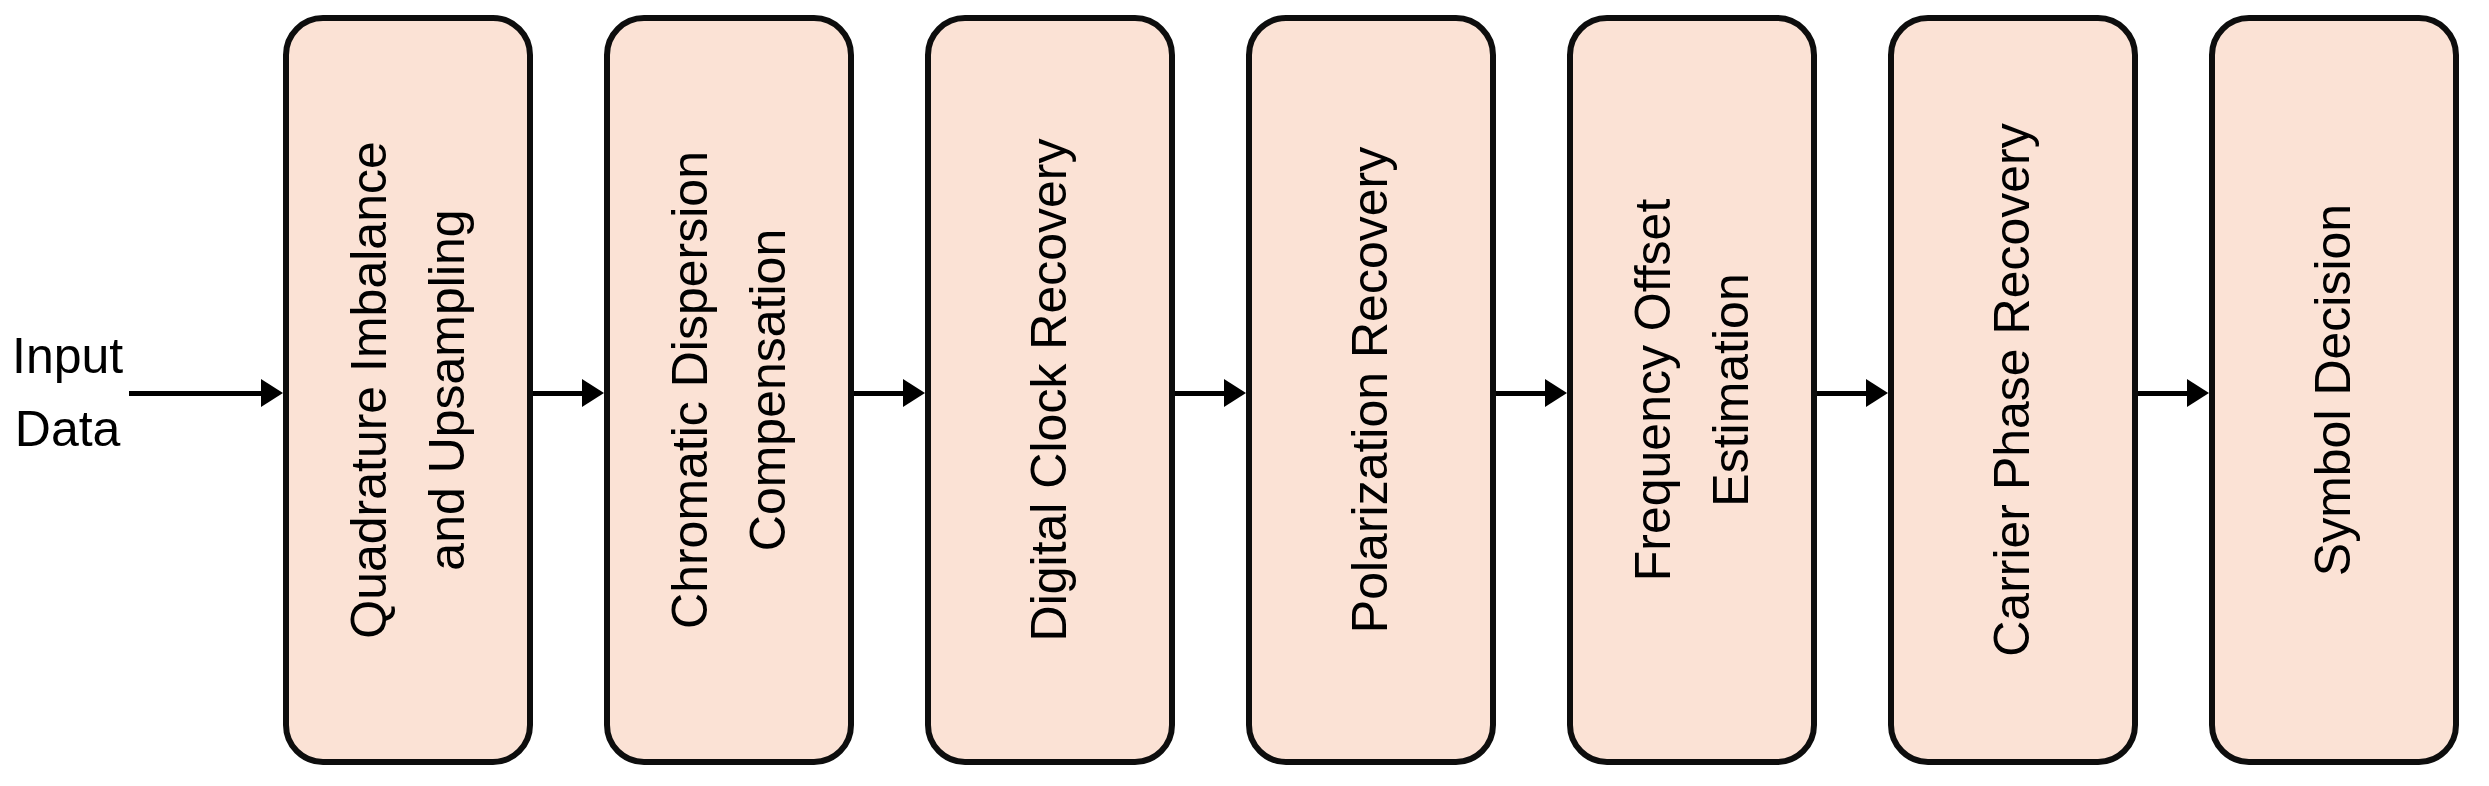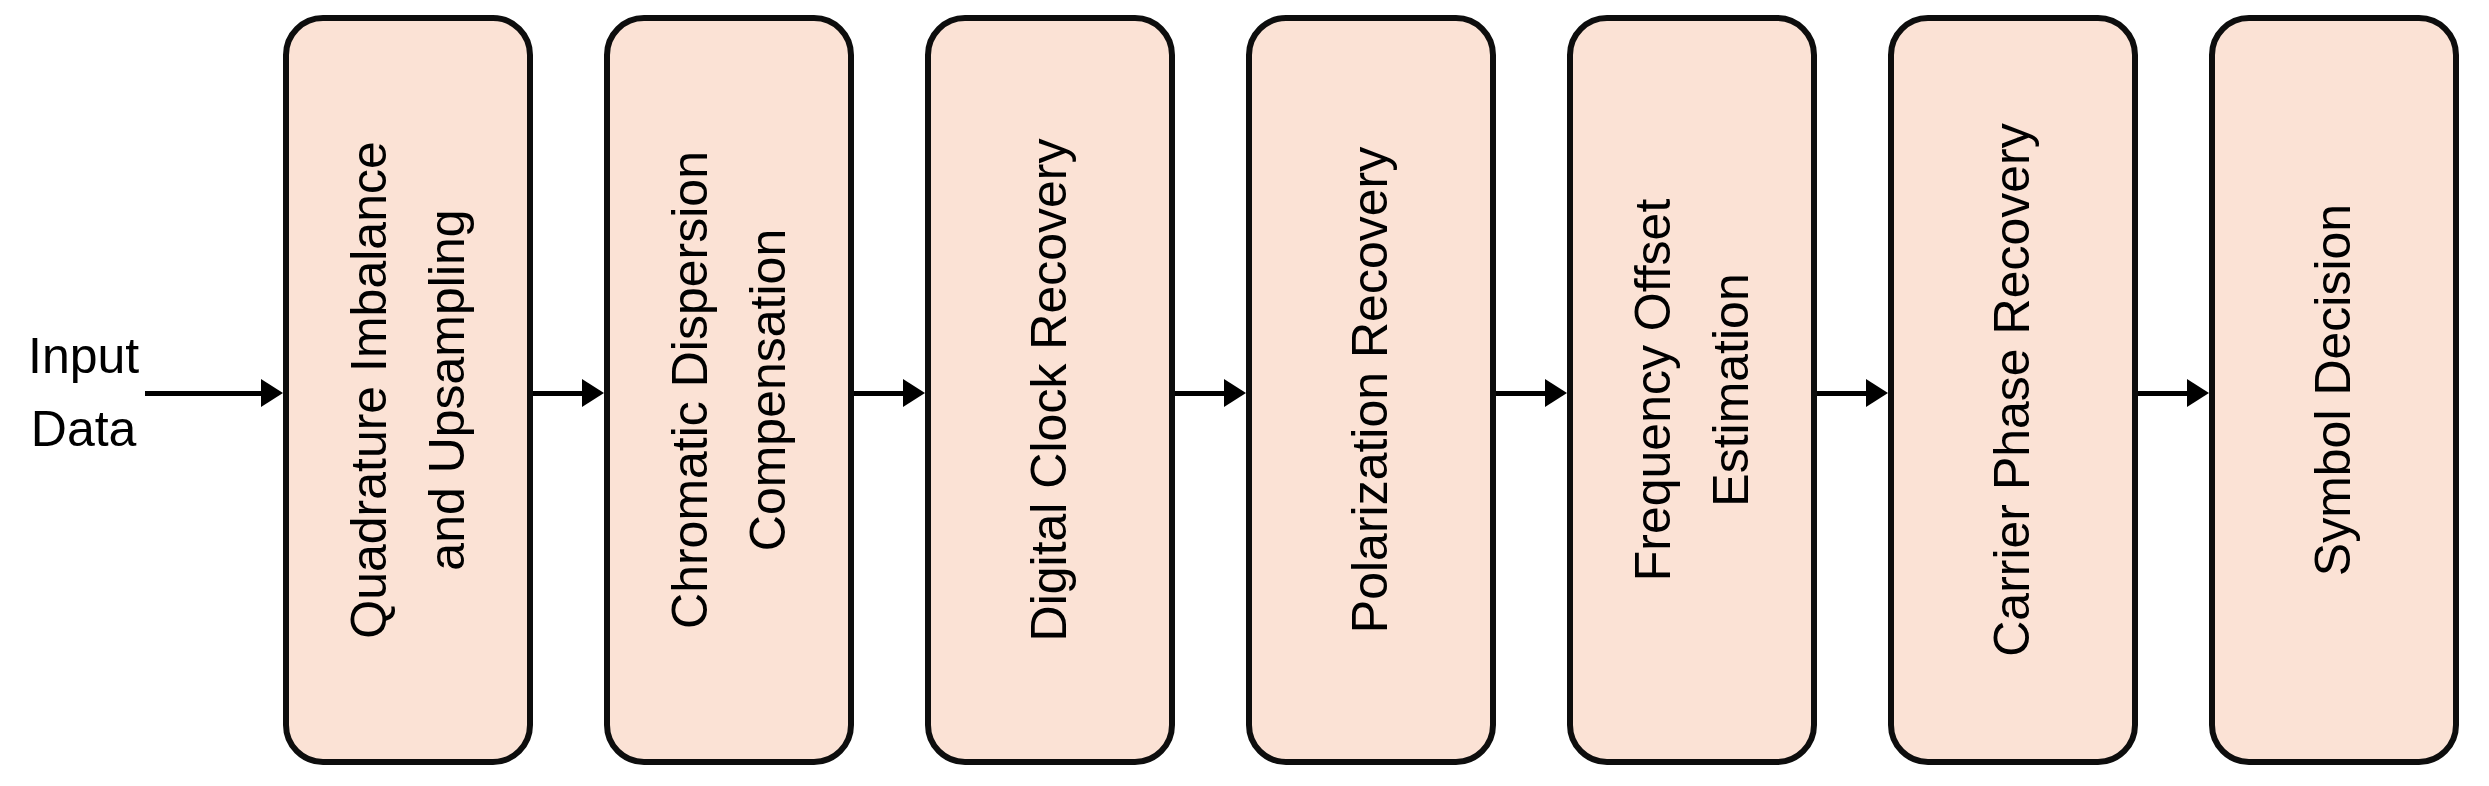--- a/index.html
+++ b/index.html
@@ -25,21 +25,21 @@
     overflow: hidden;
   }
   
   .lead {
     flex: 0 0 283px;
     height: 100%;
     display: flex;
     align-items: center;
   }
   .input-label {
-    padding-left: 28px;
+    padding-left: 12px;
     font-size: 50px;
     line-height: 1.47;
     white-space: pre-line;
     text-align: center;
     flex: 0 0 auto;
   }
   
   .arrow {
     display: flex;
     align-items: center;

